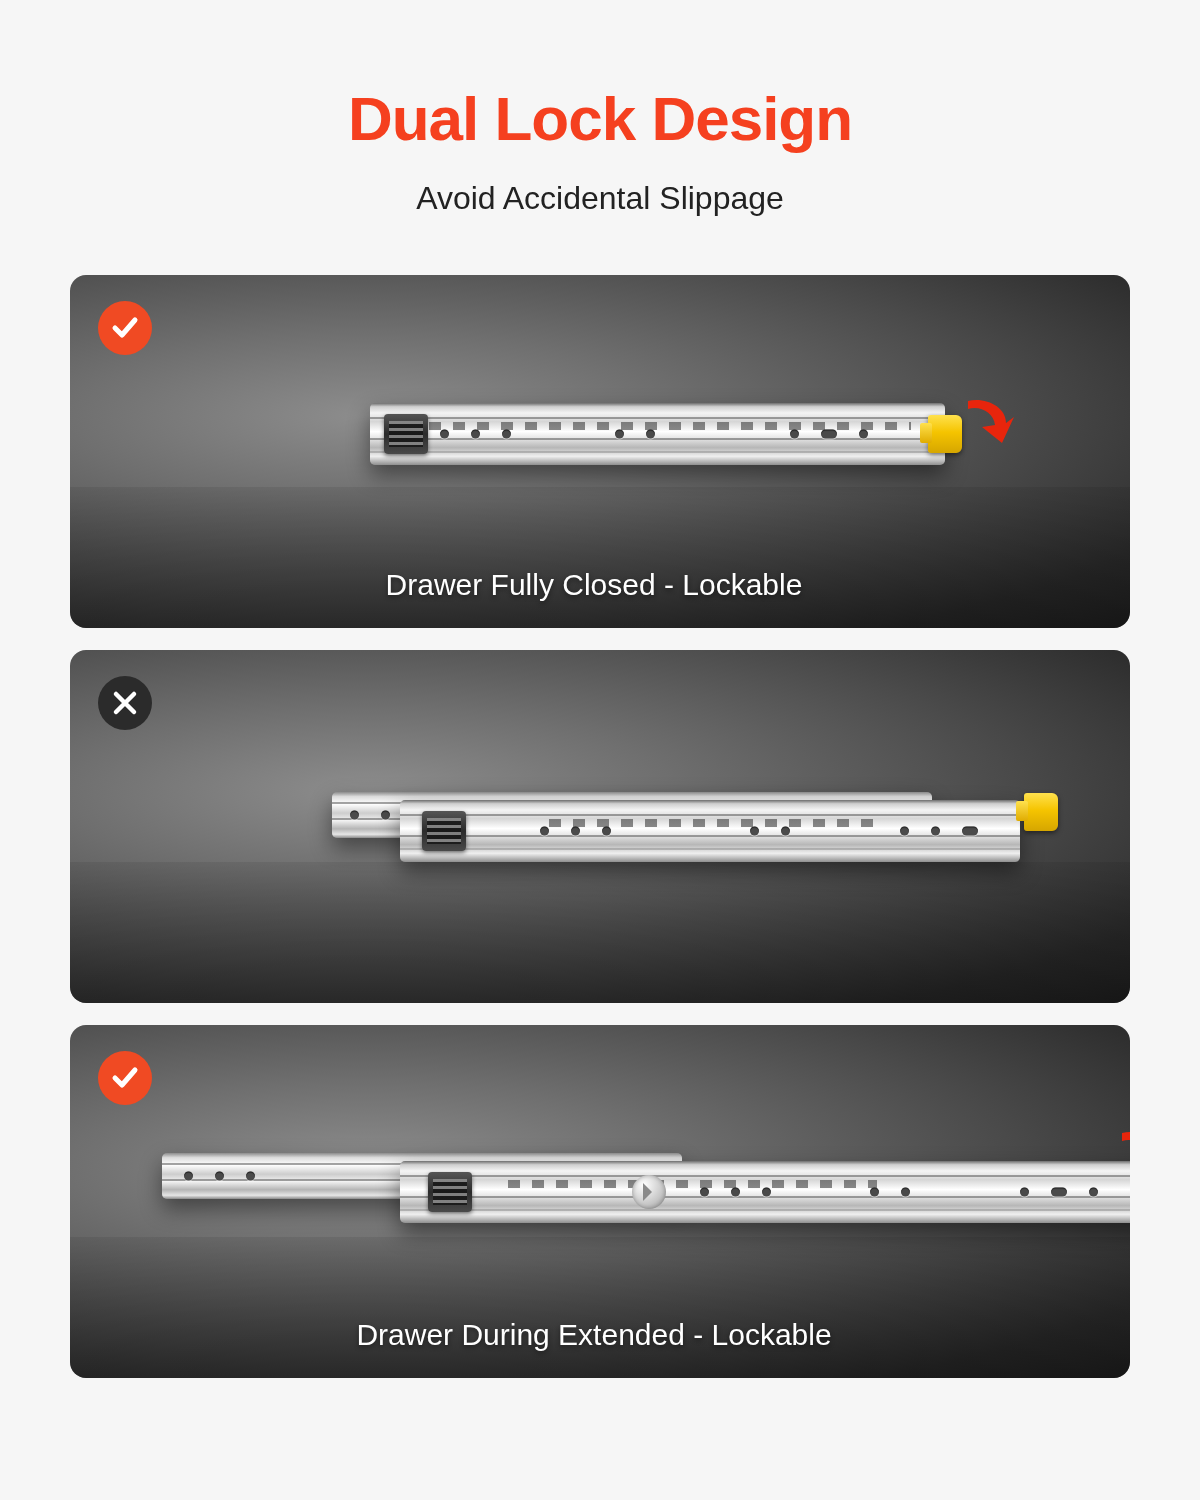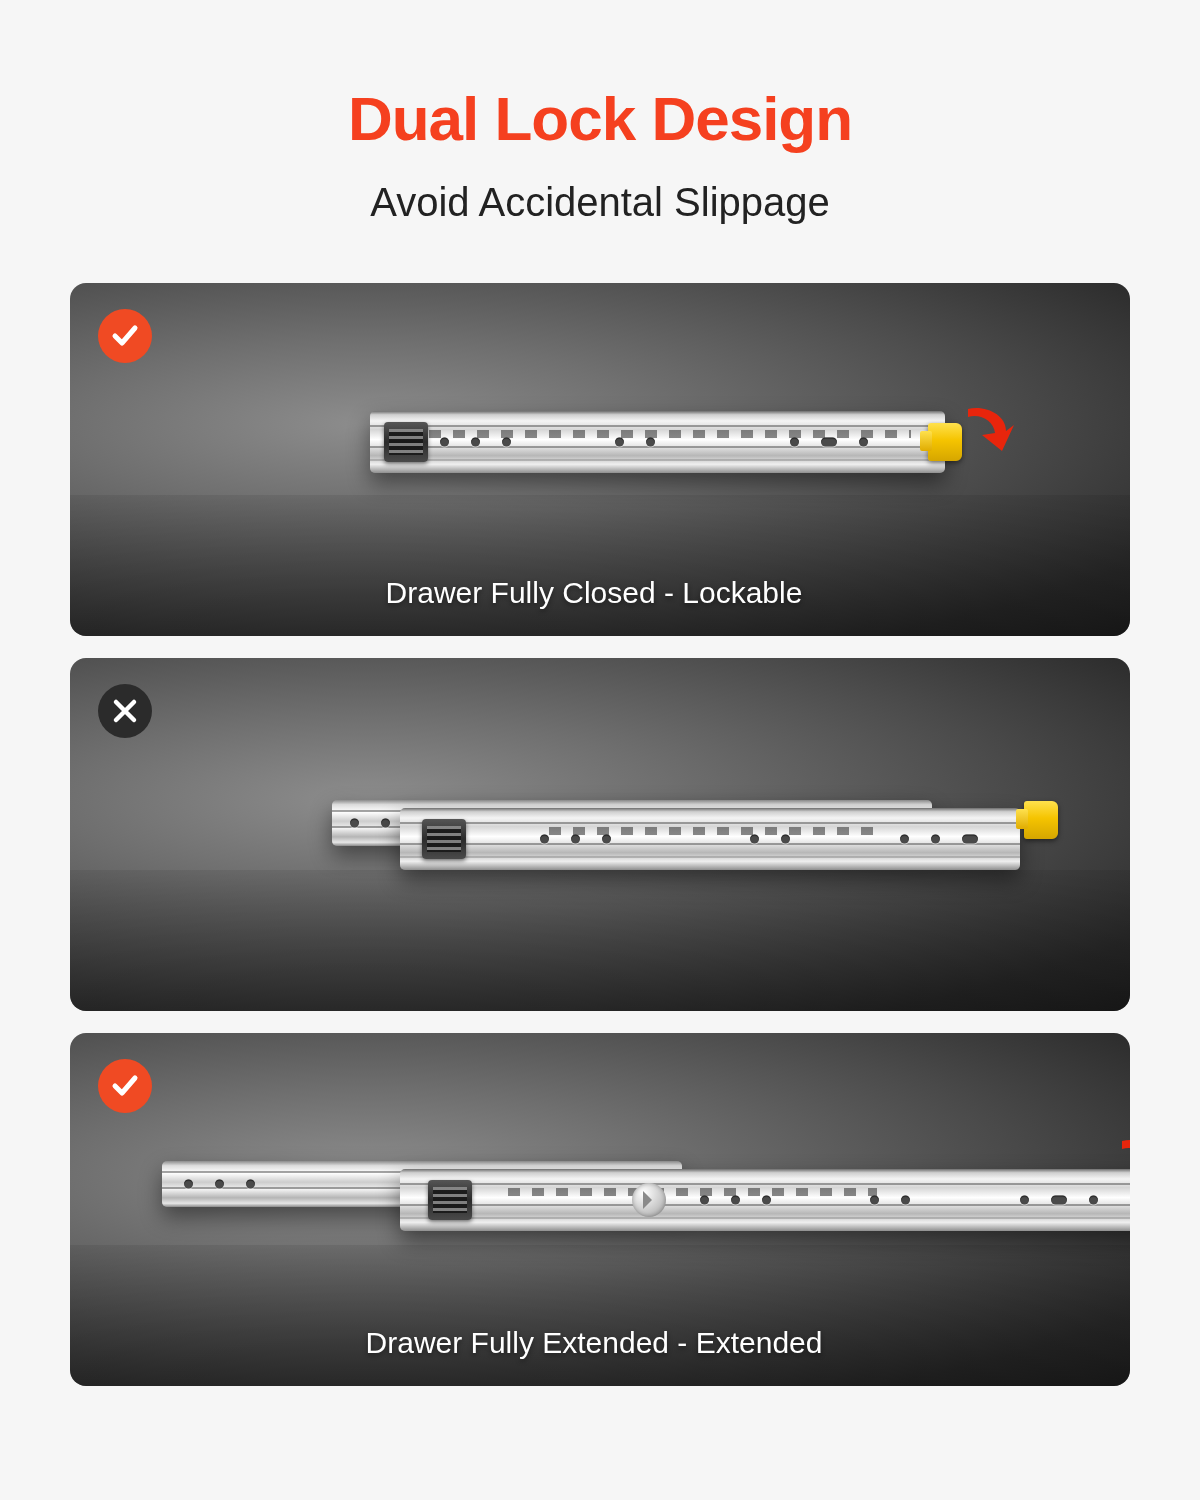--- a/index.html
+++ b/index.html
@@ -30,21 +30,21 @@
     font-size: 62px;
     font-weight: bold;
     color: #f5401f;
     letter-spacing: -1px;
     line-height: 1;
     text-align: center;
   }
 
   .subhead {
     margin-top: 30px;
-    font-size: 40px;
+    font-size: 32px;
     color: #222;
     font-weight: 400;
     text-align: center;
   }
 
   .panels {
     margin-top: 58px;
     width: 1060px;
     display: flex;
     flex-direction: column;
@@ -372,17 +372,17 @@
             <div class="disc" style="left:232px;"></div>
           </div>
 
         </div>
 
         <svg class="arrow" style="left:1046px; top:100px;" viewBox="0 0 52 56">
           <path d="M6 8 C24 4 44 14 44 30 L52 24 L40 50 L20 34 L33 32 C32 20 18 12 6 16 Z" fill="#e8250c"></path>
         </svg>
       </div>
 
-      <div class="caption">Drawer Fully Extended - Extended</div>
+      <div class="caption">Drawer During Extended - Lockable</div>
     </div>
 
   </div>
 </div>
 
 </body></html>

